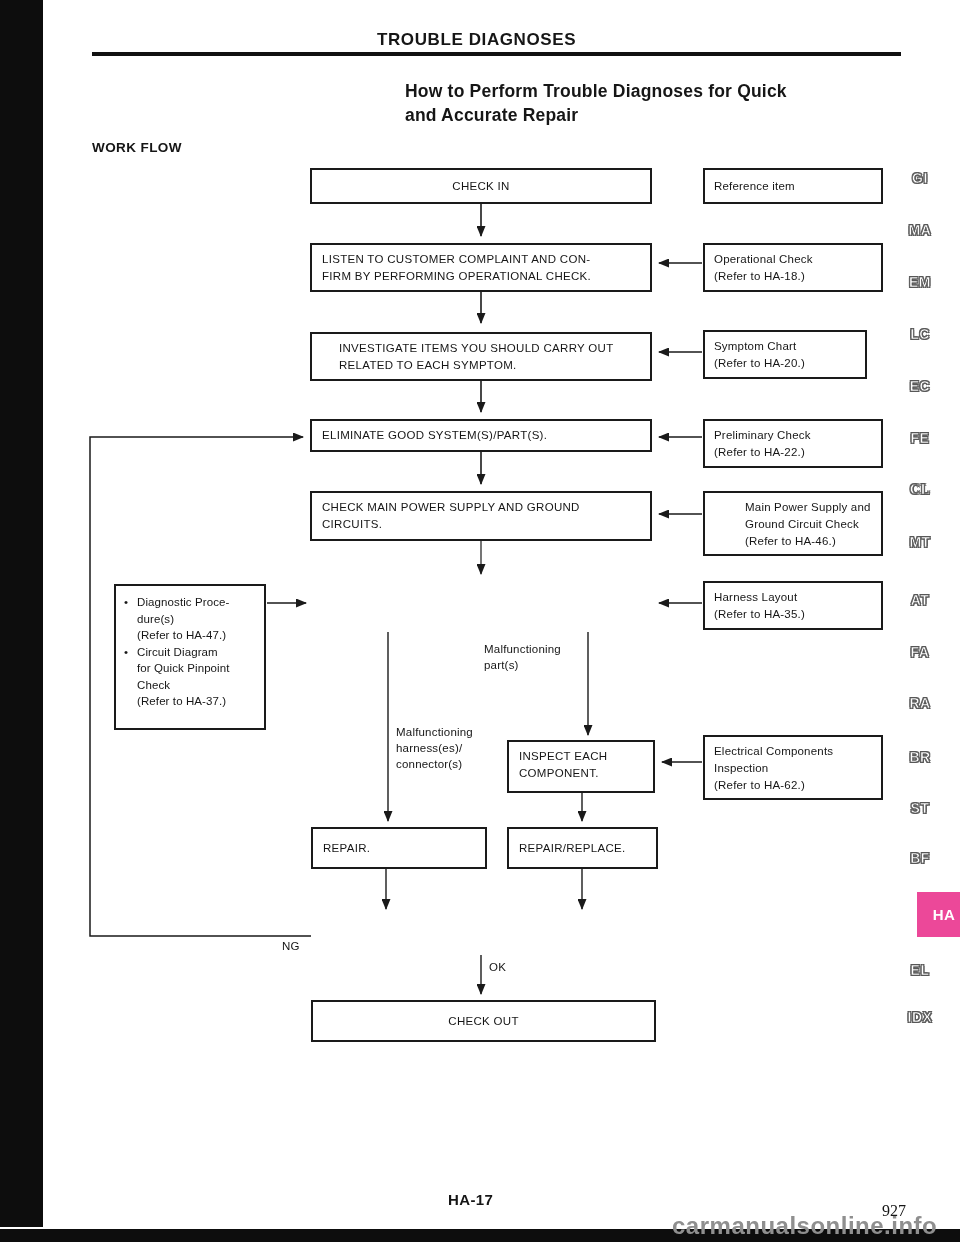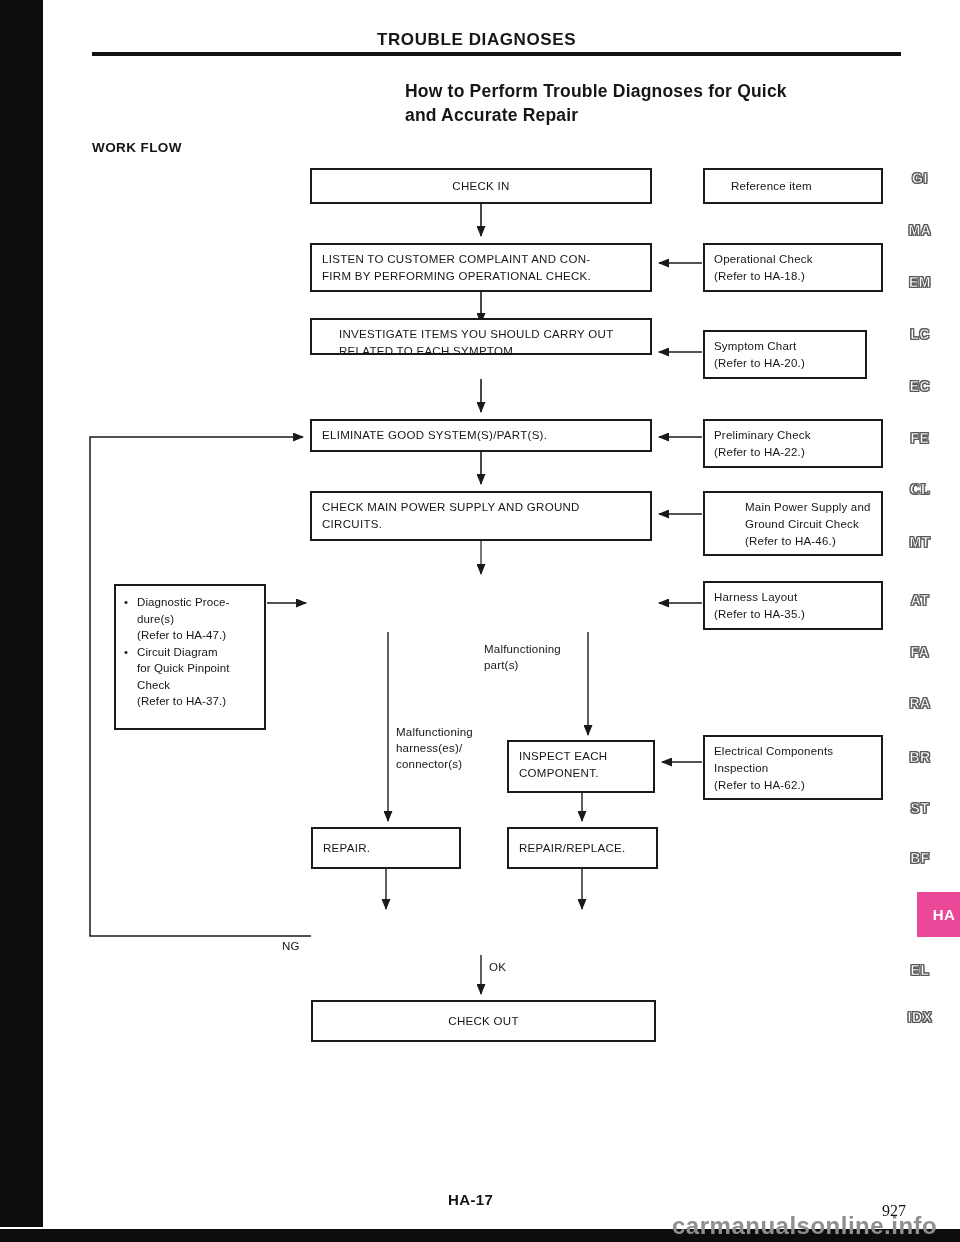--- a/index.html
+++ b/index.html
@@ -18,21 +18,21 @@
     font-size:11.5px;line-height:17px;letter-spacing:.3px;box-sizing:border-box;
     padding:6px 10px;
   }
   .fbox.center{display:flex;align-items:center;justify-content:center;text-align:center;padding:0 6px;}
   .fbox.vcenter{display:flex;align-items:center;padding:0 10px;}
   .rbox{
     position:absolute;border:2px solid #1a1a1a;background:#fff;
     font-size:11.5px;line-height:17px;letter-spacing:.2px;box-sizing:border-box;
     padding:6px 9px;
   }
-  .rbox.vcenter{display:flex;align-items:center;padding:0 26px;}
+  .rbox.vcenter{display:flex;align-items:center;padding:0 9px;}
   .lbl{font-size:11.5px;line-height:16px;letter-spacing:.2px;}
   .code{
     font-weight:bold;font-size:14px;letter-spacing:.5px;color:#ffffff;
     text-shadow:-1px -1px 0 #5d5d5d,1px -1px 0 #5d5d5d,-1px 1px 0 #5d5d5d,1px 1px 0 #5d5d5d;
     -webkit-text-stroke:.5px #4a4a4a;
     width:54px;text-align:center;
   }
   .ha-badge{
     background:#ec4899;color:#ffffff;font-weight:bold;font-size:15px;
     display:flex;align-items:center;justify-content:center;letter-spacing:.5px;margin-left:20px;
@@ -99,41 +99,41 @@
 
   <div class="fbox center" style="left:310px;top:168px;width:342px;height:36px;">
     <span class="t">CHECK IN</span>
   </div>
 
   <div class="fbox" style="left:310px;top:243px;width:342px;height:49px;">
     <span class="t">LISTEN TO CUSTOMER COMPLAINT AND CON-
 FIRM BY PERFORMING OPERATIONAL CHECK.</span>
   </div>
 
-  <div class="fbox" style="left:310px;top:318px;width:342px;height:37px;padding-left:27px;">
+  <div class="fbox" style="left:310px;top:332px;width:342px;height:49px;padding-left:27px;">
     <span class="t">INVESTIGATE ITEMS YOU SHOULD CARRY OUT
 RELATED TO EACH SYMPTOM.</span>
   </div>
 
   <div class="fbox vcenter" style="left:310px;top:419px;width:342px;height:33px;">
     <span class="t">ELIMINATE GOOD SYSTEM(S)/PART(S).</span>
   </div>
 
   <div class="fbox" style="left:310px;top:491px;width:342px;height:50px;">
     <span class="t">CHECK MAIN POWER SUPPLY AND GROUND
 CIRCUITS.</span>
   </div>
 
 
   <div class="fbox" style="left:507px;top:740px;width:148px;height:53px;">
     <span class="t">INSPECT EACH
 COMPONENT.</span>
   </div>
 
-  <div class="fbox vcenter" style="left:311px;top:827px;width:150px;height:42px;">
+  <div class="fbox vcenter" style="left:311px;top:827px;width:176px;height:42px;">
     <span class="t">REPAIR.</span>
   </div>
 
   <div class="fbox vcenter" style="left:507px;top:827px;width:151px;height:42px;">
     <span class="t">REPAIR/REPLACE.</span>
   </div>
 
 
   <div class="fbox center" style="left:311px;top:1000px;width:345px;height:42px;">
     <span class="t">CHECK OUT</span>

